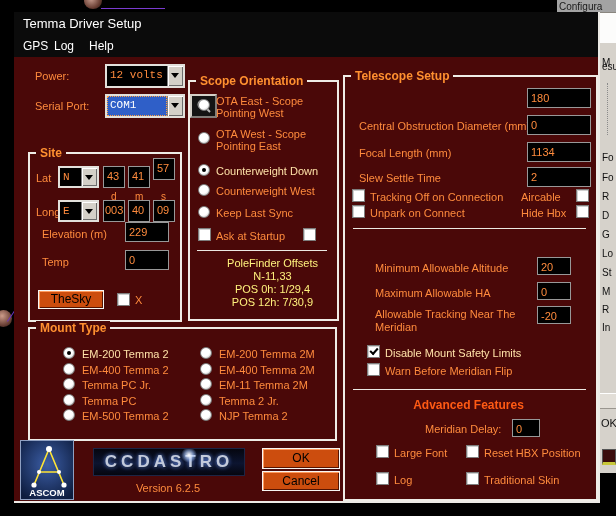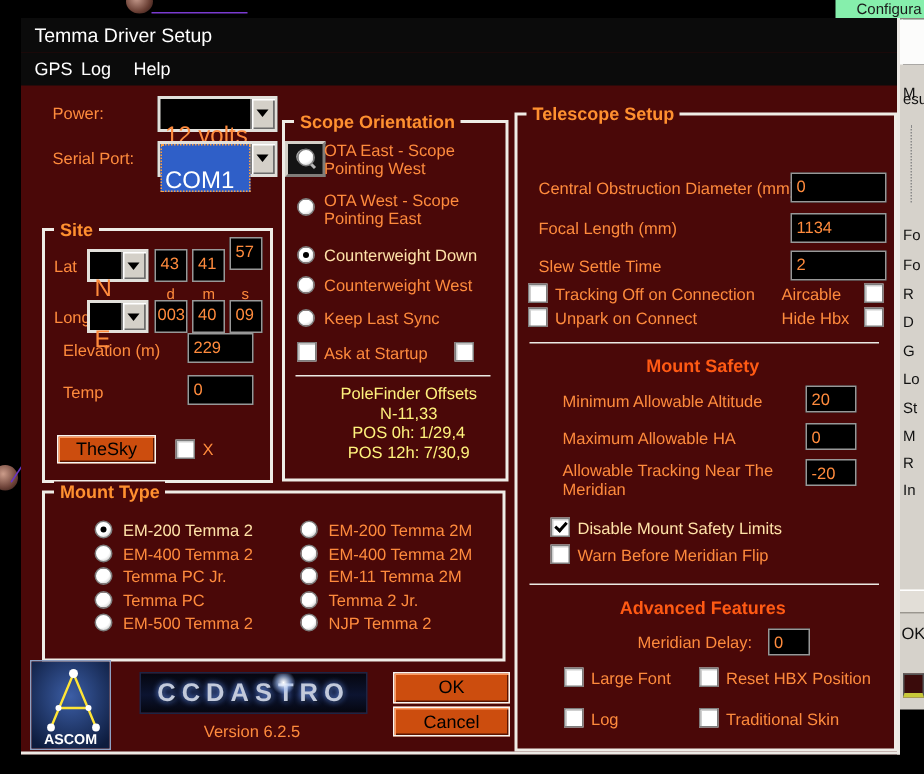--- a/index.html
+++ b/index.html
@@ -13,22 +13,22 @@
   .sphere1 { position:absolute; left:84px; top:-7px; width:18px; height:16px; border-radius:50%;
     background:radial-gradient(circle at 40% 38%, #c59a8c, #6a3f34 60%, #2a1512 95%); }
   .pline1 { position:absolute; left:101px; top:8px; width:64px; height:1px; background:#7a3bd0; }
   .sphere2 { position:absolute; left:-5px; top:310px; width:17px; height:17px; border-radius:50%;
     background:radial-gradient(circle at 42% 35%, #cc9c8a, #6f443a 60%, #2e1812 95%); }
   .pline2 { position:absolute; left:38px; top:277px; width:54px; height:1px; background:#6a35c8;
     transform:rotate(124deg); transform-origin:left top; }
   .pmark { position:absolute; left:26px; top:328px; width:2px; height:6px; background:#8a5ad0; }
 
   
-  .bgtitle { position:absolute; left:557px; top:0; width:59px; height:13px; background:#86efac;
-    color:#1a1a1a; font-size:10px; line-height:13px; overflow:hidden; white-space:nowrap; padding-left:14px;
+  .bgtitle { position:absolute; left:557px; top:0; width:59px; height:13px; background:#a3a3a3;
+    color:#1a1a1a; font-size:10px; line-height:13px; overflow:hidden; white-space:nowrap; padding-left:2px;
     border-bottom:1px solid #8a867f; box-sizing:border-box; }
   .white-a { position:absolute; left:503px; top:13px; width:99px; height:44px; background:#fcfcfb; }
   .white-b { position:absolute; left:601px; top:13px; width:15px; height:30px; background:#fcfcfb; }
   .graystrip { position:absolute; left:600px; top:43px; width:16px; height:430px; background:#d6d2cb; }
   .frag { position:absolute; left:2px; color:#111; font-size:10px; line-height:11px; white-space:nowrap; overflow:hidden; width:14px; }
   .fragdots { position:absolute; left:7px; top:40px; height:52px; width:0; border-left:1px dotted #8a8a8a; }
   .fragband { position:absolute; left:0; right:0; top:350px; height:14px; background:#e2ded7;
     border-top:1px solid #fff; border-bottom:1px solid #9a968f; }
   .fragok { position:absolute; left:1px; top:374px; color:#111; font-size:11px; }
   .fragicon { position:absolute; left:2px; top:406px; width:12px; height:12px; background:#3a0b0b;
@@ -49,21 +49,21 @@
     color:#ff9030; font-weight:bold; font-size:12px; line-height:14px; white-space:nowrap; }
   .group { position:absolute; border:2px solid #efece6; }
   .heading { position:absolute; color:#ff5a14; font-weight:bold; font-size:12px; text-align:center; }
   .sep { position:absolute; height:1px; background:#ece9e3; }
   .pf { position:absolute; left:12px; width:141px; text-align:center; color:#fff27d; font-size:11px; white-space:nowrap; }
 
   .field { position:absolute; background:#000; border:1px solid #989898; color:#ff8b3d;
     font-size:11px; line-height:16px; padding:1px 3px; box-sizing:border-box; white-space:nowrap; overflow:hidden; }
 
   .combo { position:absolute; border:2px solid #e2e0db; background:#000; display:flex; box-sizing:border-box; }
-  .combo-val { flex:1; color:#ff8b3d; font-size:16px; line-height:18px; padding:16px 3px; overflow:hidden; white-space:nowrap; }
+  .combo-val { flex:1; color:#ff8b3d; font-size:11px; line-height:18px; padding:0 3px; overflow:hidden; white-space:nowrap;font-family:Liberation Mono, monospace; }
   .combo-val.sel { background:#2f5fc8; color:#fff; outline:1px dotted #ffa040; outline-offset:-1px; }
   .combo-btn { width:15px; background:#d4d0c8; border-left:1px solid #808080; position:relative;
     box-shadow:inset 1px 1px 0 #fff, inset -1px -1px 0 #6c6c6c; }
   .combo-btn::after { content:""; position:absolute; left:3px; top:7px;
     border:4px solid transparent; border-top:5px solid #000; }
 
   .radio { position:absolute; width:12px; height:12px; border-radius:50%; box-sizing:border-box;
     background:radial-gradient(circle at 35% 30%, #ffffff 55%, #b5b5b5); border:1px solid #7d7d7d; }
   .radio.on::after { content:""; position:absolute; left:3px; top:3px; width:4px; height:4px;
     border-radius:50%; background:#000; }
@@ -216,20 +216,21 @@
 
     <span class="pf" style="top:175px">PoleFinder Offsets</span>
     <span class="pf" style="top:188px">N-11,33</span>
     <span class="pf" style="top:201px">POS 0h: 1/29,4</span>
     <span class="pf" style="top:214px">POS 12h: 7/30,9</span>
   </div>
 
   <div class="group" style="left:329px;top:63px;width:251px;height:422px">
     <span class="gtitle">Telescope Setup</span>
 
+    <div class="field" style="left:182px;top:11px;width:64px;height:20px">180</div>
 
     <span class="lbl" style="left:14px;top:43px">Central Obstruction Diameter (mm)</span>
     <div class="field" style="left:182px;top:38px;width:64px;height:20px">0</div>
 
     <span class="lbl" style="left:14px;top:70px">Focal Length (mm)</span>
     <div class="field" style="left:182px;top:65px;width:64px;height:20px">1134</div>
 
     <span class="lbl" style="left:14px;top:95px">Slew Settle Time</span>
     <div class="field" style="left:182px;top:90px;width:64px;height:20px">2</div>
 
@@ -238,21 +239,20 @@
     <span class="lbl" style="left:176px;top:114px">Aircable</span>
     <span class="cb" style="left:231px;top:112px"></span>
 
     <span class="cb" style="left:7px;top:128px"></span>
     <span class="lbl" style="left:25px;top:130px">Unpark on Connect</span>
     <span class="lbl" style="left:176px;top:130px">Hide Hbx</span>
     <span class="cb" style="left:231px;top:128px"></span>
 
     <div class="sep" style="left:8px;top:151px;width:233px"></div>
 
-    <span class="heading" style="left:0;top:160px;width:247px">Mount Safety</span>
 
     <span class="lbl" style="left:30px;top:185px">Minimum Allowable Altitude</span>
     <div class="field" style="left:192px;top:180px;width:34px;height:18px">20</div>
 
     <span class="lbl" style="left:30px;top:210px">Maximum Allowable HA</span>
     <div class="field" style="left:192px;top:205px;width:34px;height:18px">0</div>
 
     <span class="lbl" style="left:30px;top:231px;width:155px;white-space:normal;line-height:13px">Allowable Tracking Near The Meridian</span>
     <div class="field" style="left:192px;top:229px;width:34px;height:18px">-20</div>
 

